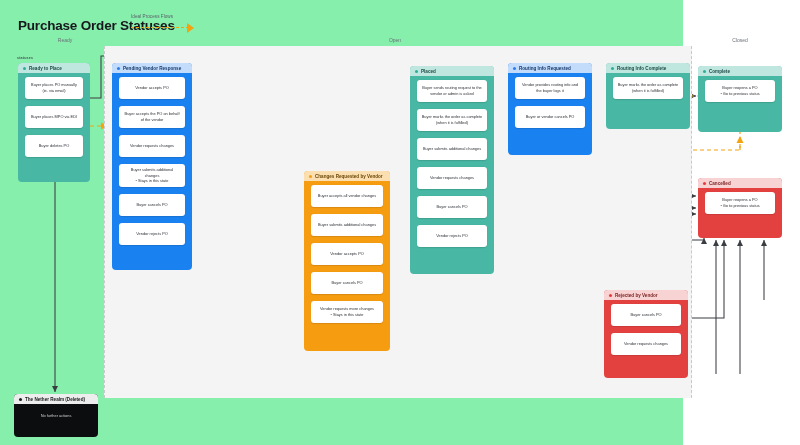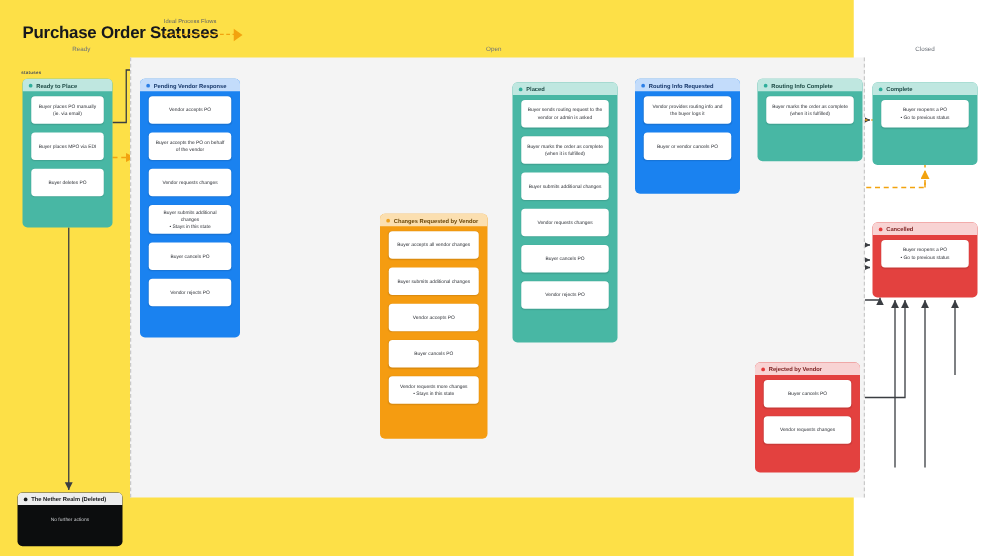--- a/index.html
+++ b/index.html
@@ -6,21 +6,21 @@
   html, body {
     margin: 0; padding: 0;
     width: 800px; height: 445px;
     background: #ffffff;
     font-family: "Liberation Sans", sans-serif;
     overflow: hidden;
   }
   #canvas {
     position: relative;
     width: 683px; height: 445px;
-    background: #fde047;
+    background: #86efac;
   }
 
   
   #title {
     position: absolute; left: 18px; top: 18px;
     font-size: 13.5px; font-weight: bold; color: #16181d;
     letter-spacing: -0.2px;
   }
   #legend-flow {
     position: absolute; left: 131px; top: 14px;

